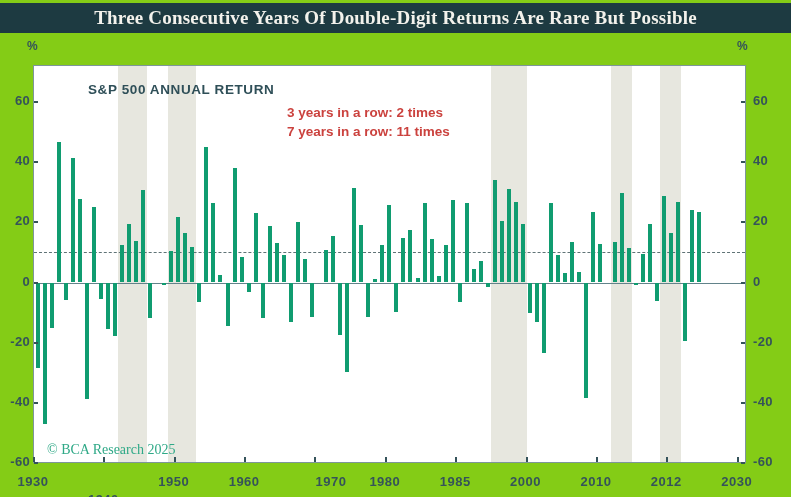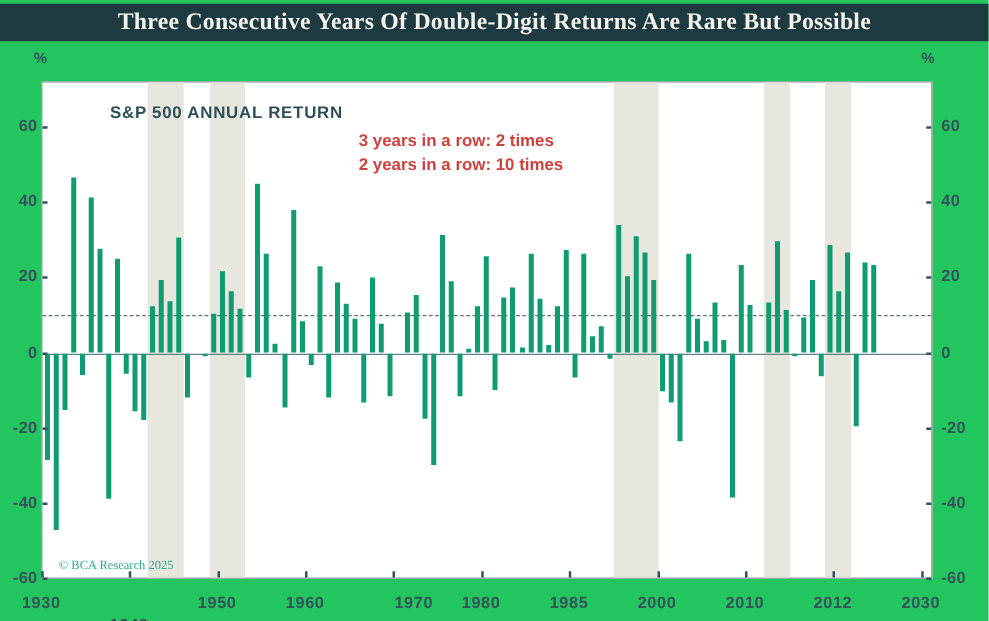--- a/index.html
+++ b/index.html
@@ -1,16 +1,16 @@
 <!DOCTYPE html>
 <html style="--header-bg: #1d3a41; --header-text: #f3f2ec; --bar-green: #109c70; --band-gray: #e7e7df; --annotation-red: #cb423e; --copyright-green: #2fa987; --frame: #7d9699; --zero-line: #62838a; --axis-text: #35535a;"><head>
 <meta charset="utf-8">
 <style>
   html,body{margin:0;padding:0;background:#fff;}
-  .page{position:relative;width:791px;height:497px;background:#22c55e;overflow:hidden;
+  .page{position:relative;width:791px;height:497px;background:#84cc16;overflow:hidden;
         font-family:"Liberation Sans",sans-serif;}
   .titlebar{position:absolute;left:0;top:3px;width:791px;height:30px;
             background:var(--header-bg,#1d3a41);display:flex;align-items:center;justify-content:center;}
   .titlebar span{color:var(--header-text,#f3f2ec);font-family:"Liberation Serif",serif;
             font-size:19px;font-weight:700;letter-spacing:.2px;white-space:nowrap;}
   .pct{position:absolute;top:39px;font-size:12px;font-weight:700;color:var(--axis-text,#35535a);}
   .pct-left{left:27px}
   .pct-right{left:737px}
   .plot{position:absolute;left:33px;top:65px;width:713px;height:398px;
         border:1px solid var(--frame,#7d9699);box-sizing:border-box;background:#fff;}
@@ -24,21 +24,21 @@
         line-height:16px;letter-spacing:.3px;}
   .ylab-l{width:30px;text-align:right;left:0;}
   .ylab-r{left:753px;text-align:left;}
   .xlab{position:absolute;top:474px;font-size:13px;font-weight:700;letter-spacing:.5px;
         color:var(--axis-text,#35535a);transform:translateX(-50%);white-space:nowrap;}
   .series-label{position:absolute;left:54px;top:16px;font-size:13.5px;font-weight:700;
         letter-spacing:.6px;color:#2f4f58;white-space:nowrap;}
   .annotation{position:absolute;left:253px;top:37px;color:var(--annotation-red,#cb423e);
         font-size:13.5px;font-weight:700;line-height:19px;white-space:nowrap;}
   .copyright{position:absolute;left:13px;bottom:4px;font-family:"Liberation Serif",serif;
-        font-size:10px;color:var(--copyright-green,#2fa987);white-space:nowrap;}
+        font-size:14px;color:var(--copyright-green,#2fa987);white-space:nowrap;}
 </style>
 </head>
 <body>
 
 <div class="page">
 
   <div class="titlebar">
     <span>Three Consecutive Years Of Double-Digit Returns Are Rare But Possible</span>
   </div>
 
@@ -176,21 +176,21 @@
         <div class="xtick" style="left: 491.59px;"></div>
         <div class="xtick" style="left: 561.96px;"></div>
         <div class="xtick" style="left: 632.33px;"></div>
         <div class="xtick" style="left: 702.7px;"></div>
       </div>
 
     <div class="series-label">S&amp;P 500 ANNUAL RETURN</div>
 
     <div class="annotation">
       <div>3 years in a row: 2 times</div>
-      <div>2 years in a row: 10 times</div>
+      <div>7 years in a row: 11 times</div>
     </div>
 
     <div class="copyright">© BCA Research 2025</div>
   </div>
 
   <div id="ylabels">
       <div class="ylab ylab-l" style="top: 92.9px;">60</div>
       <div class="ylab ylab-r" style="top: 92.9px;">60</div>
       <div class="ylab ylab-l" style="top: 153.1px;">40</div>
       <div class="ylab ylab-r" style="top: 153.1px;">40</div>

